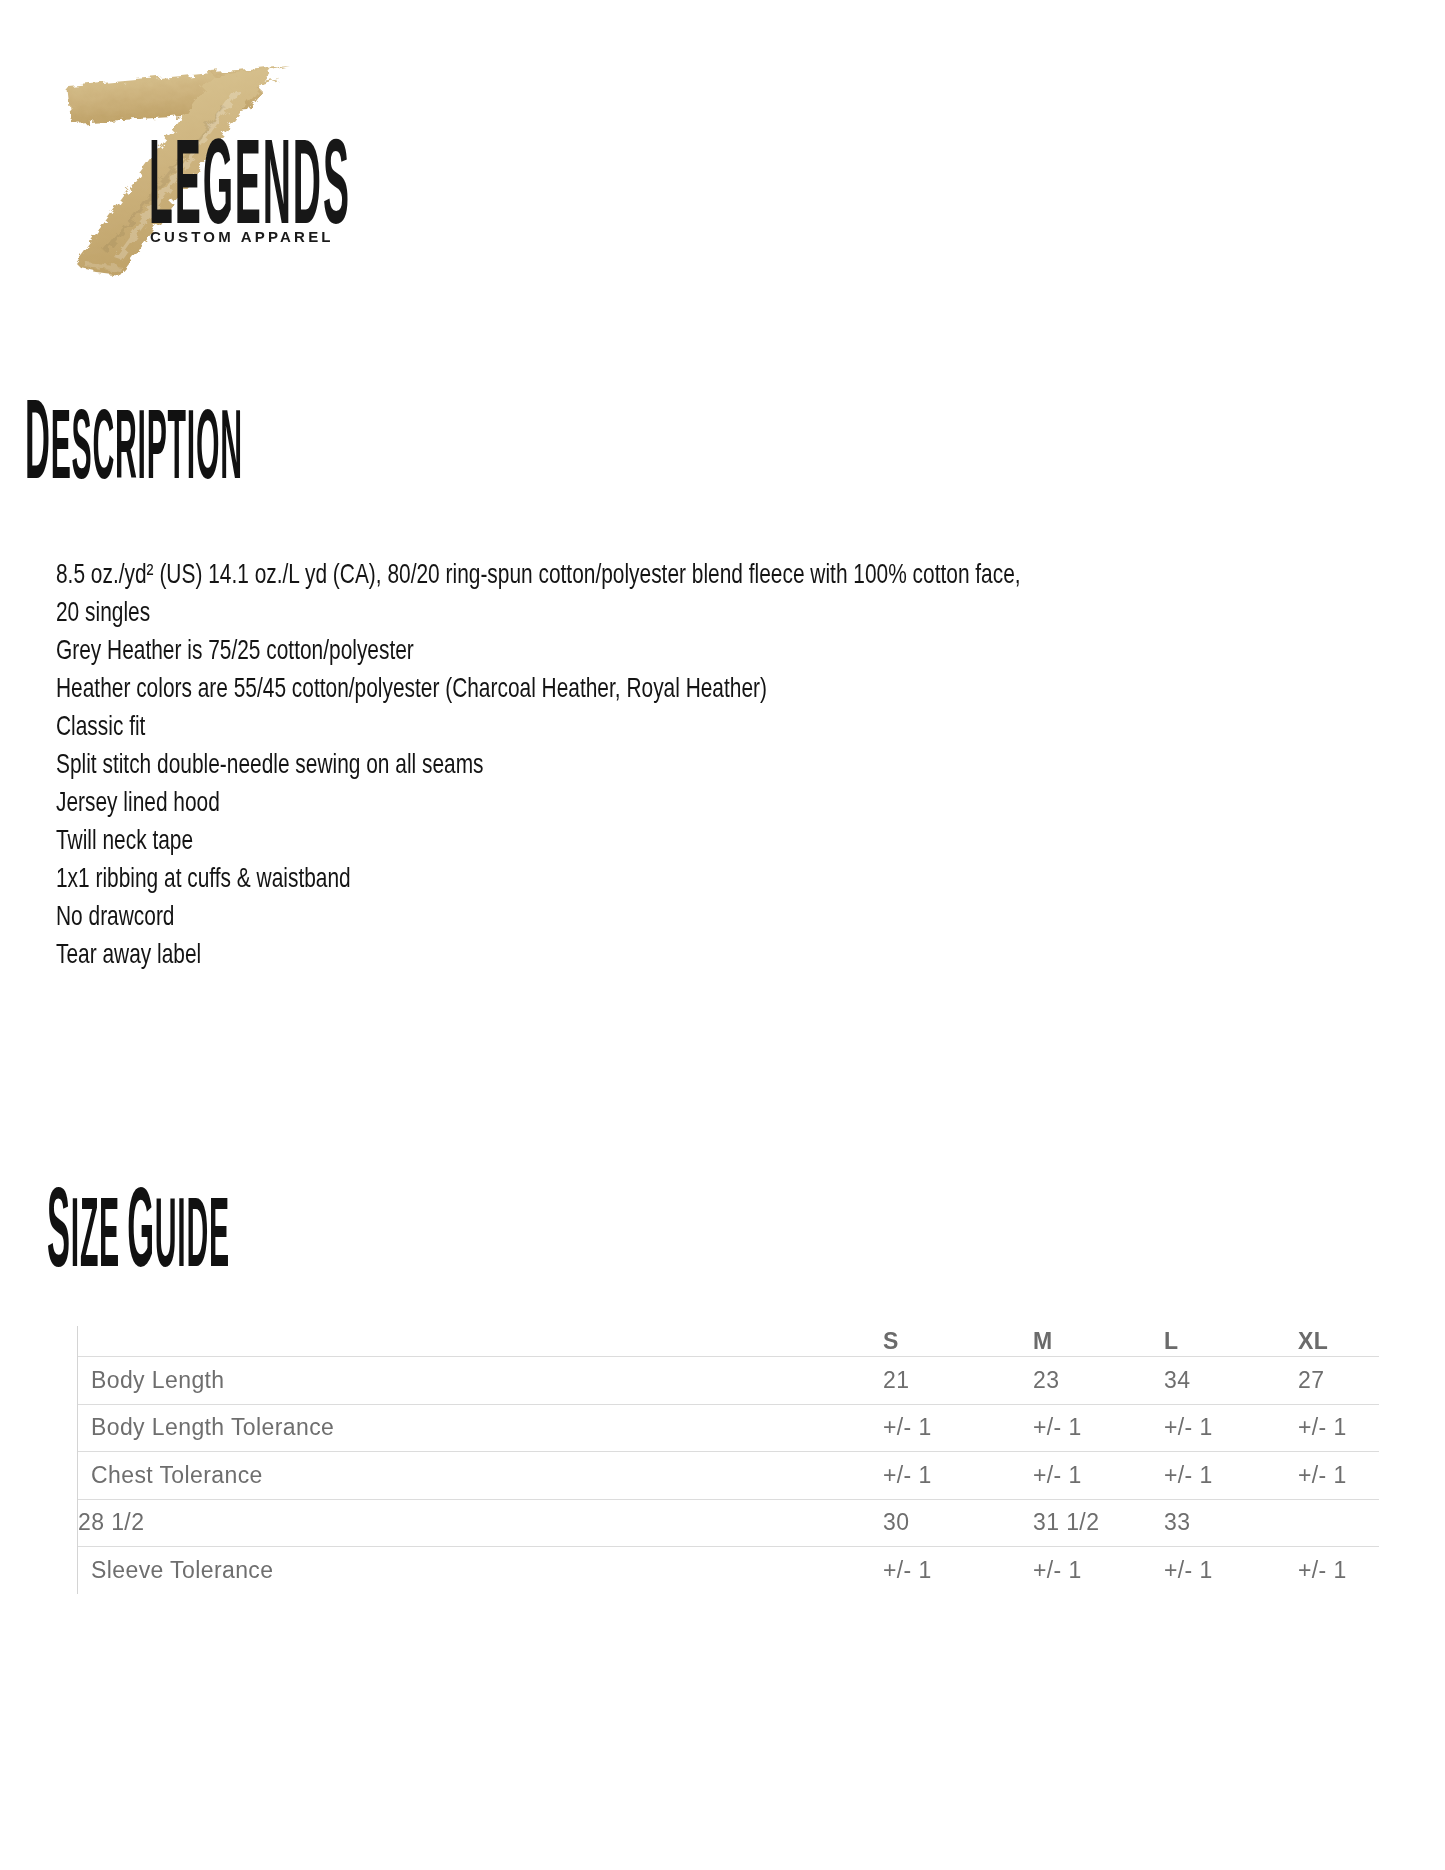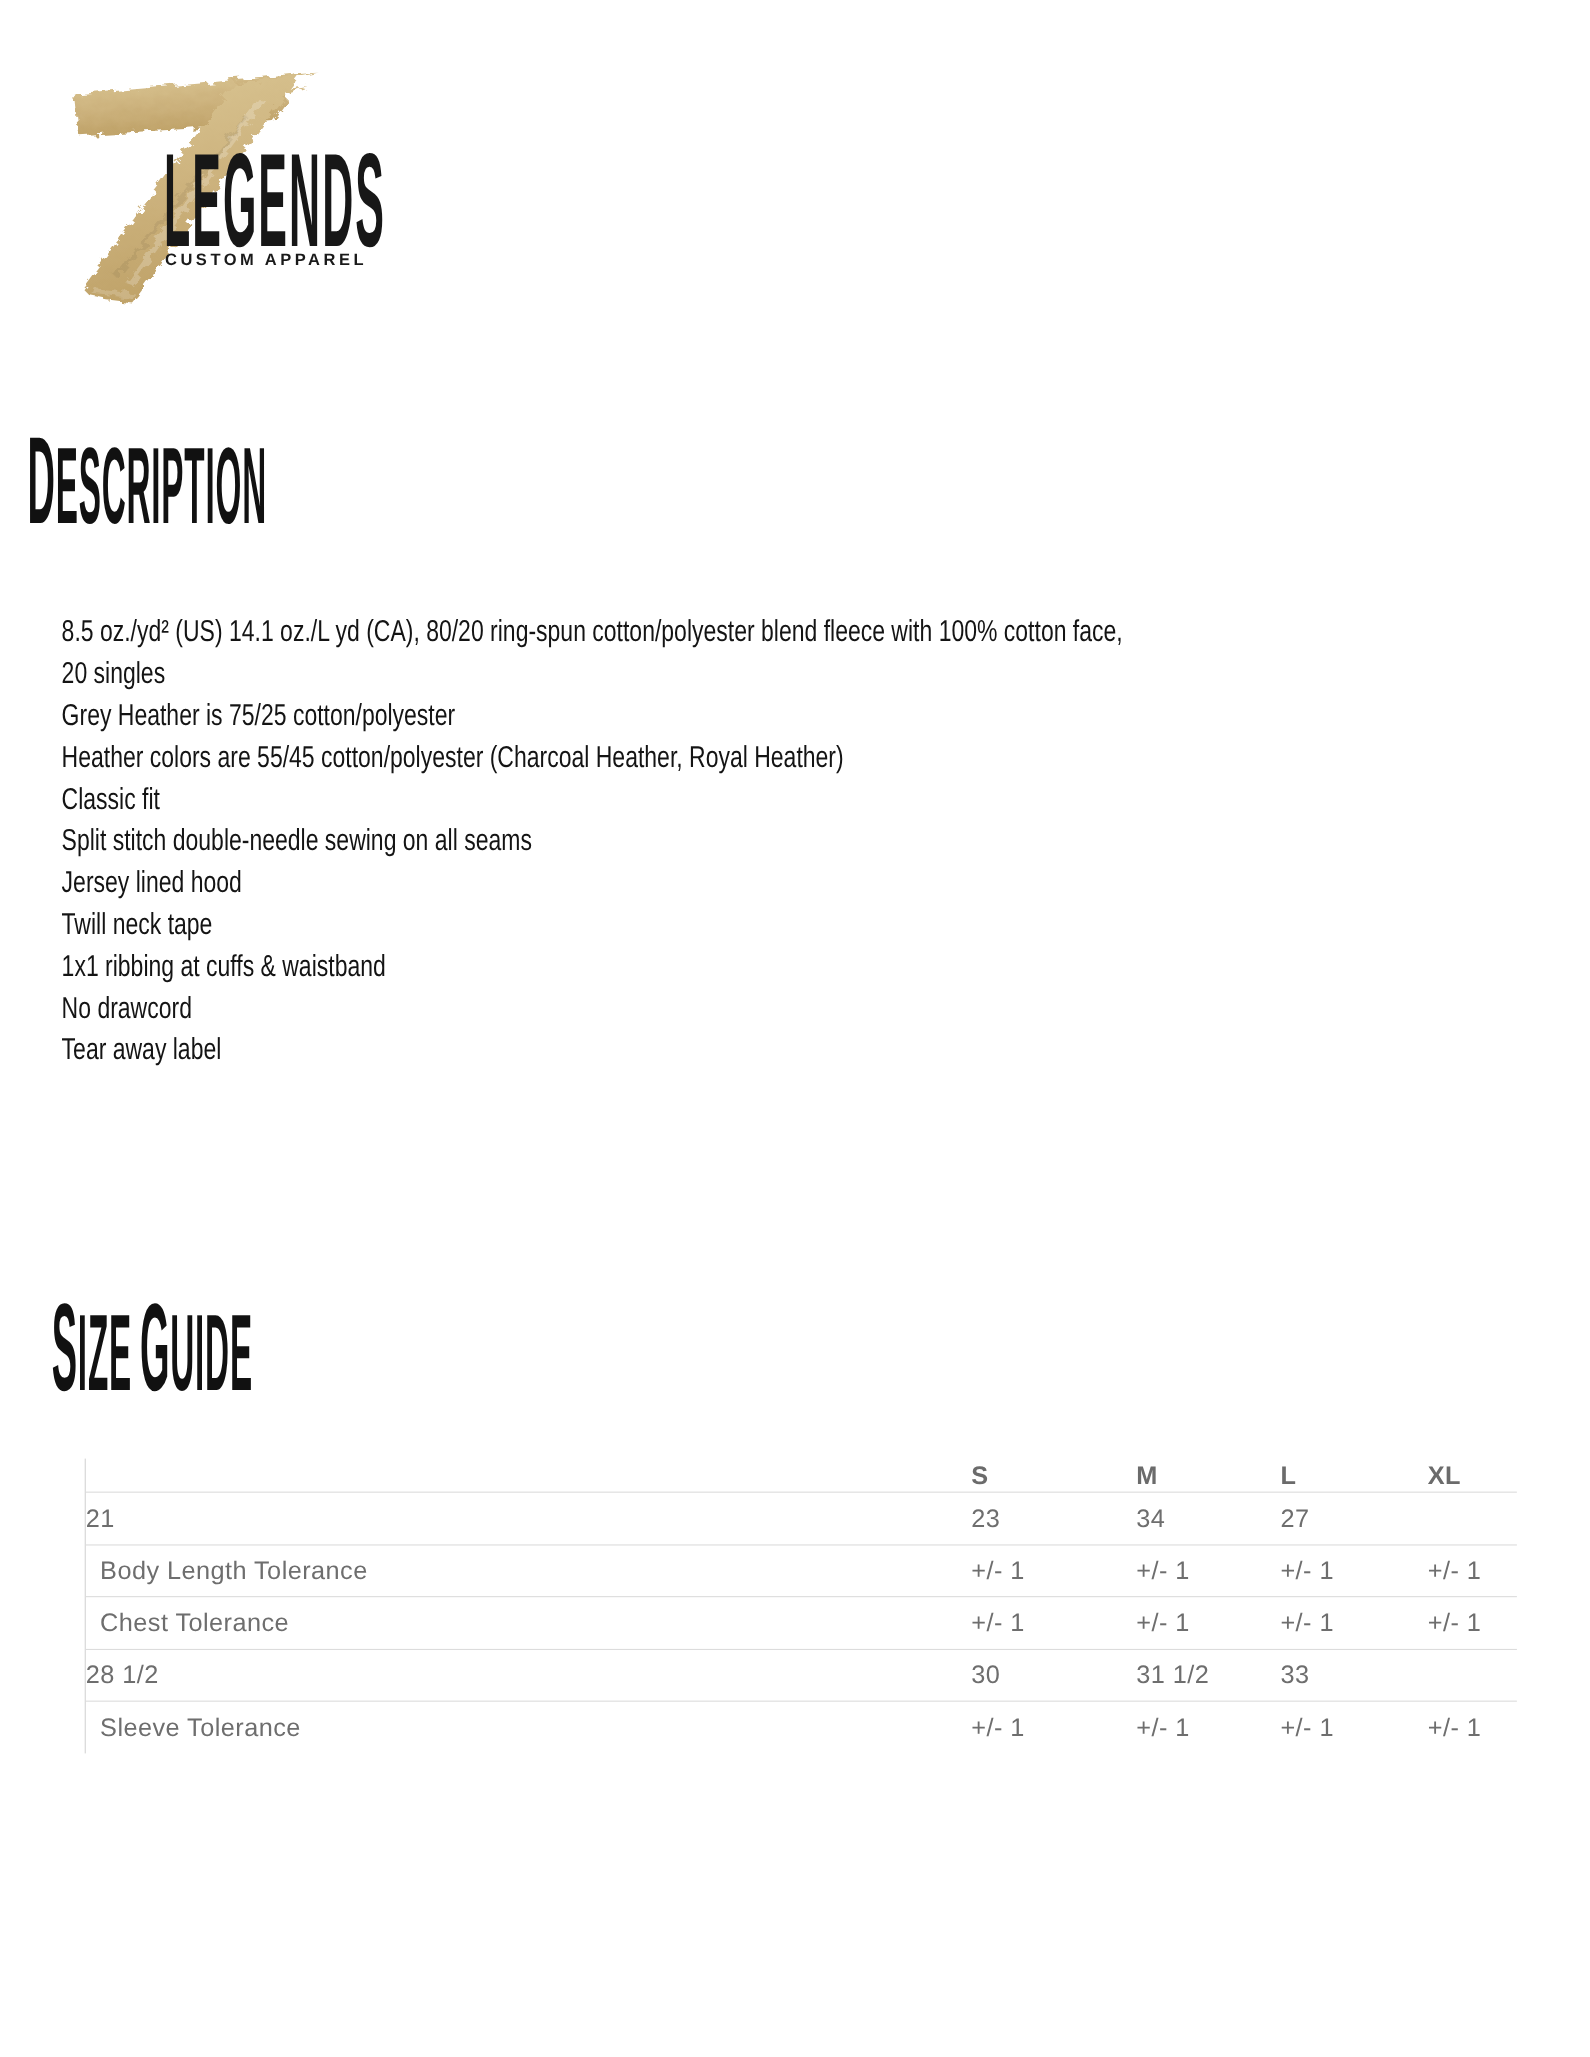--- a/index.html
+++ b/index.html
@@ -140,20 +140,21 @@
   <div class="size-table">
     <div class="st-row st-head">
       <div class="st-cell st-label"></div>
       <div class="st-cell">S</div>
       <div class="st-cell">M</div>
       <div class="st-cell">L</div>
       <div class="st-cell">XL</div>
     </div>
 
     <div class="st-row">
+      <div class="st-cell st-label">Body Length</div>
       <div class="st-cell">21</div>
       <div class="st-cell">23</div>
       <div class="st-cell">34</div>
       <div class="st-cell">27</div>
     </div>
 
     <div class="st-row">
       <div class="st-cell st-label">Body Length Tolerance</div>
       <div class="st-cell">+/- 1</div>
       <div class="st-cell">+/- 1</div>

